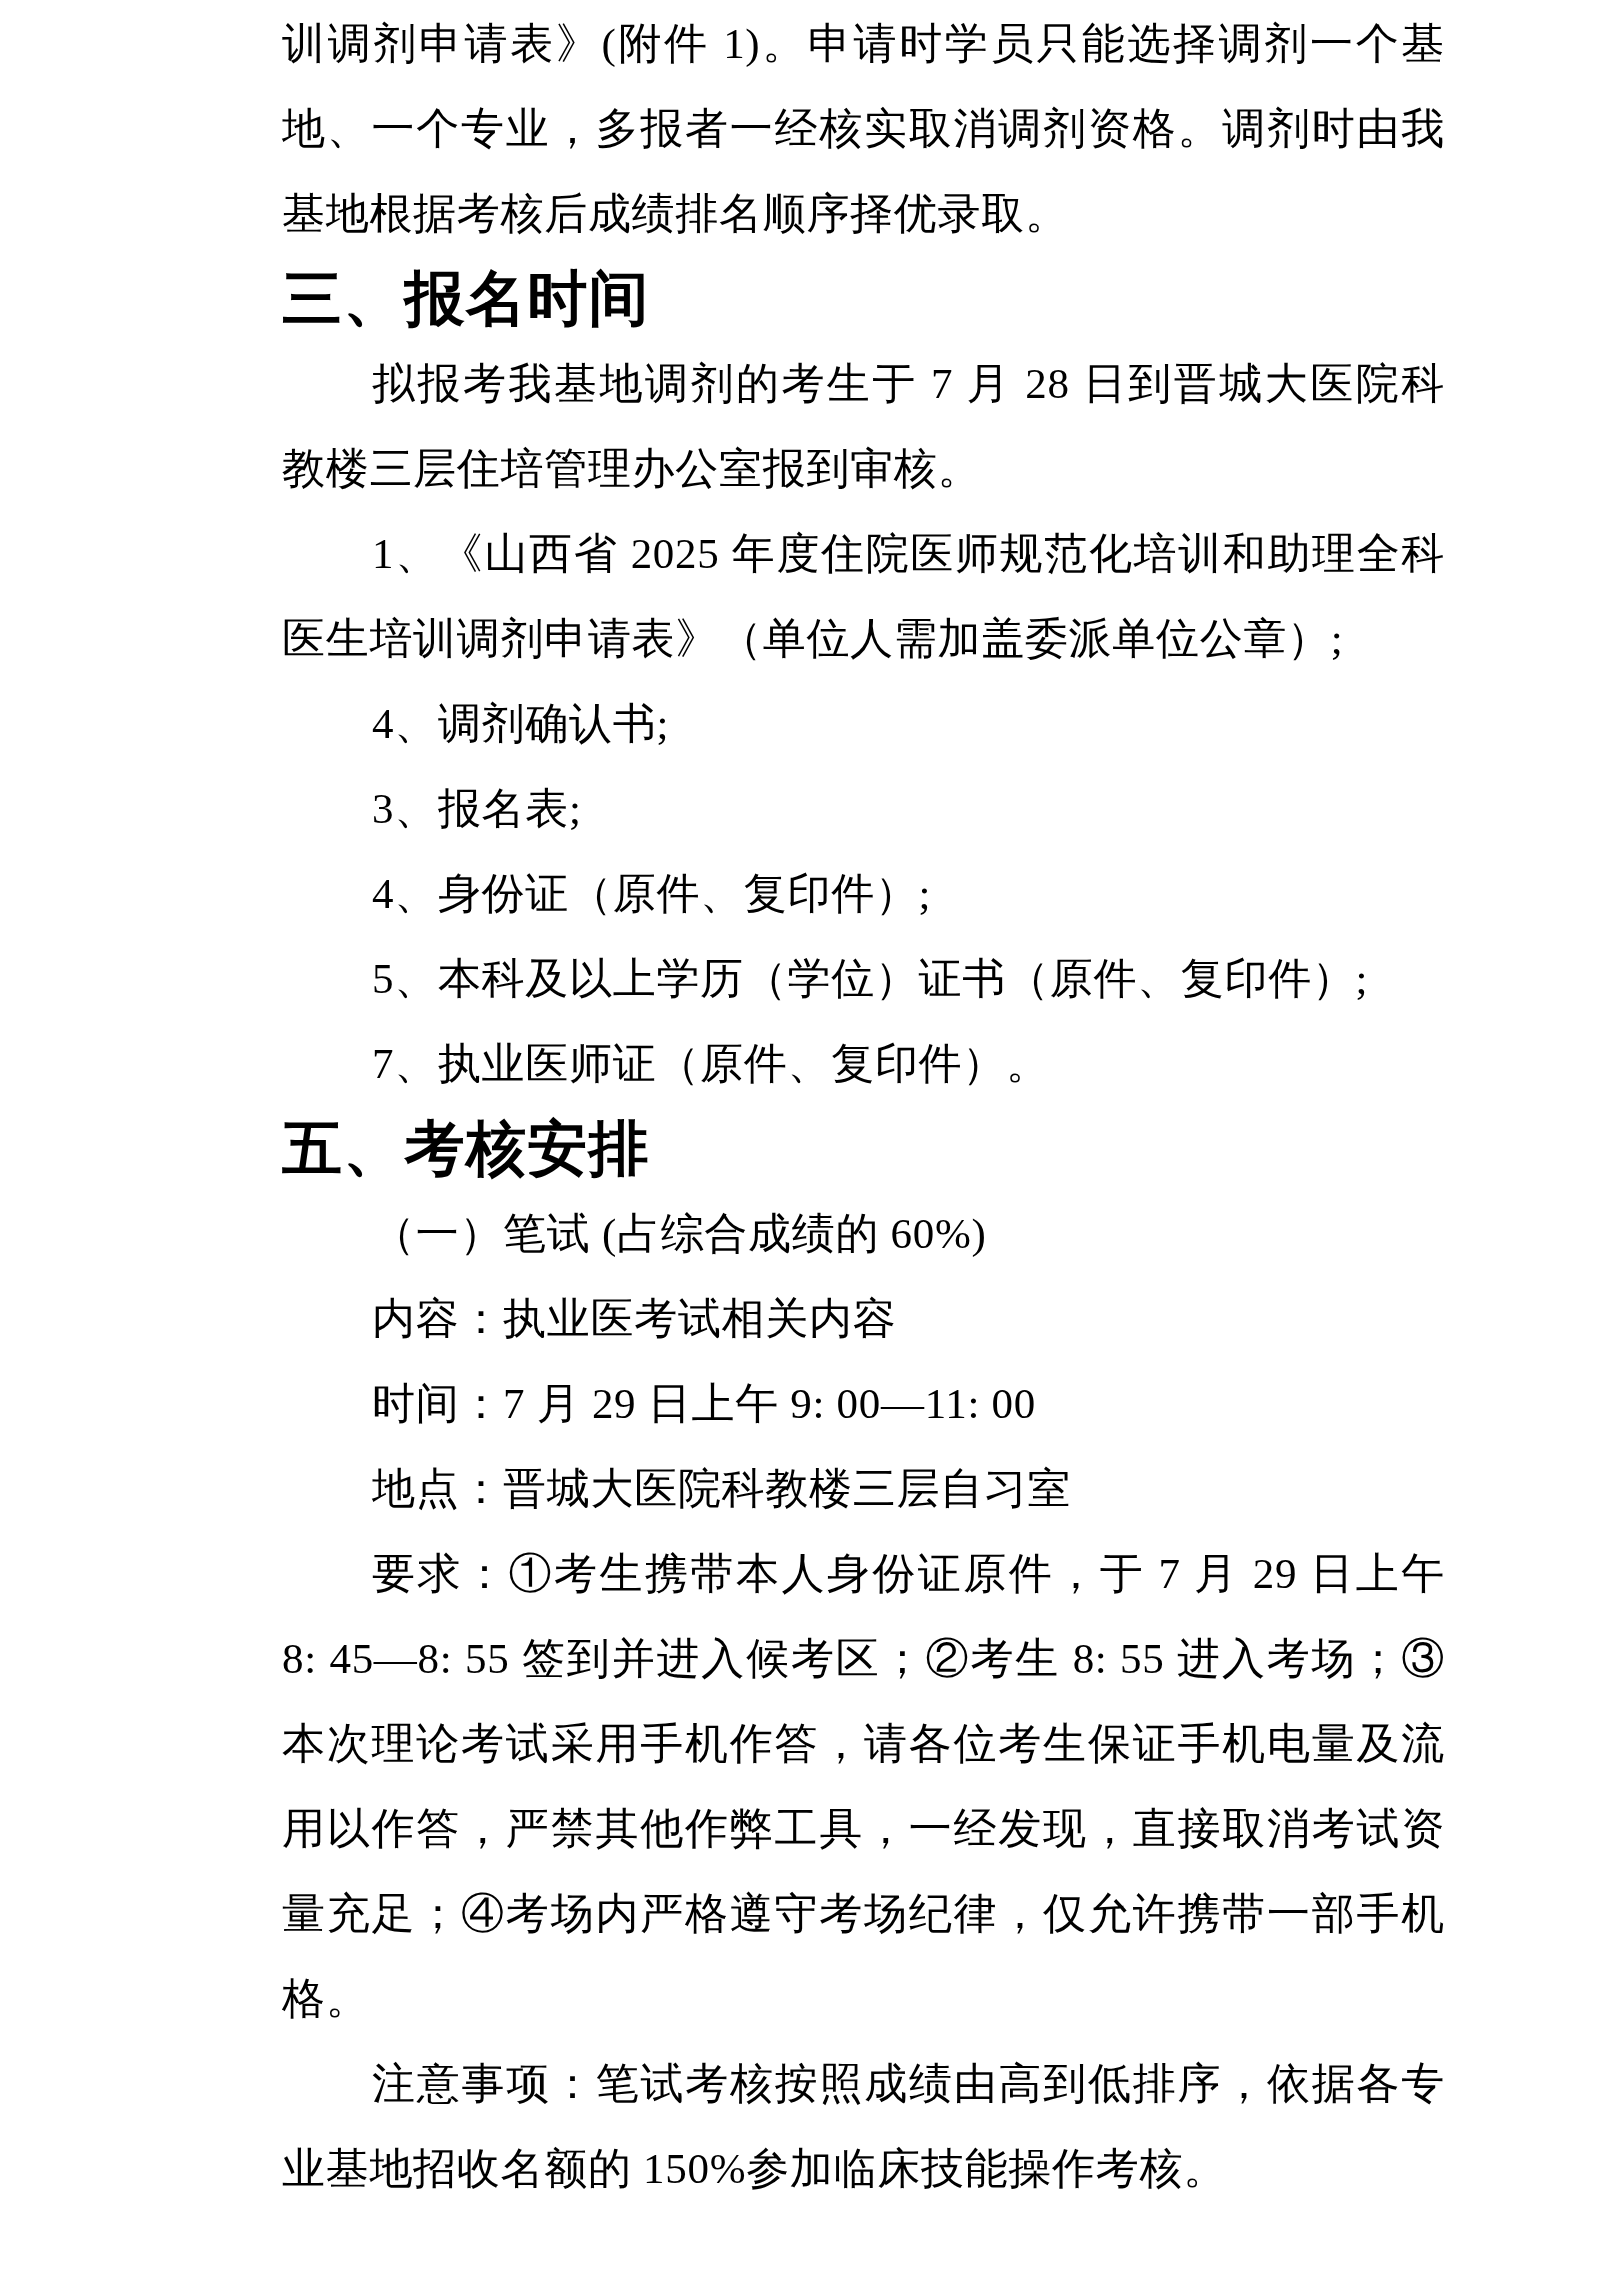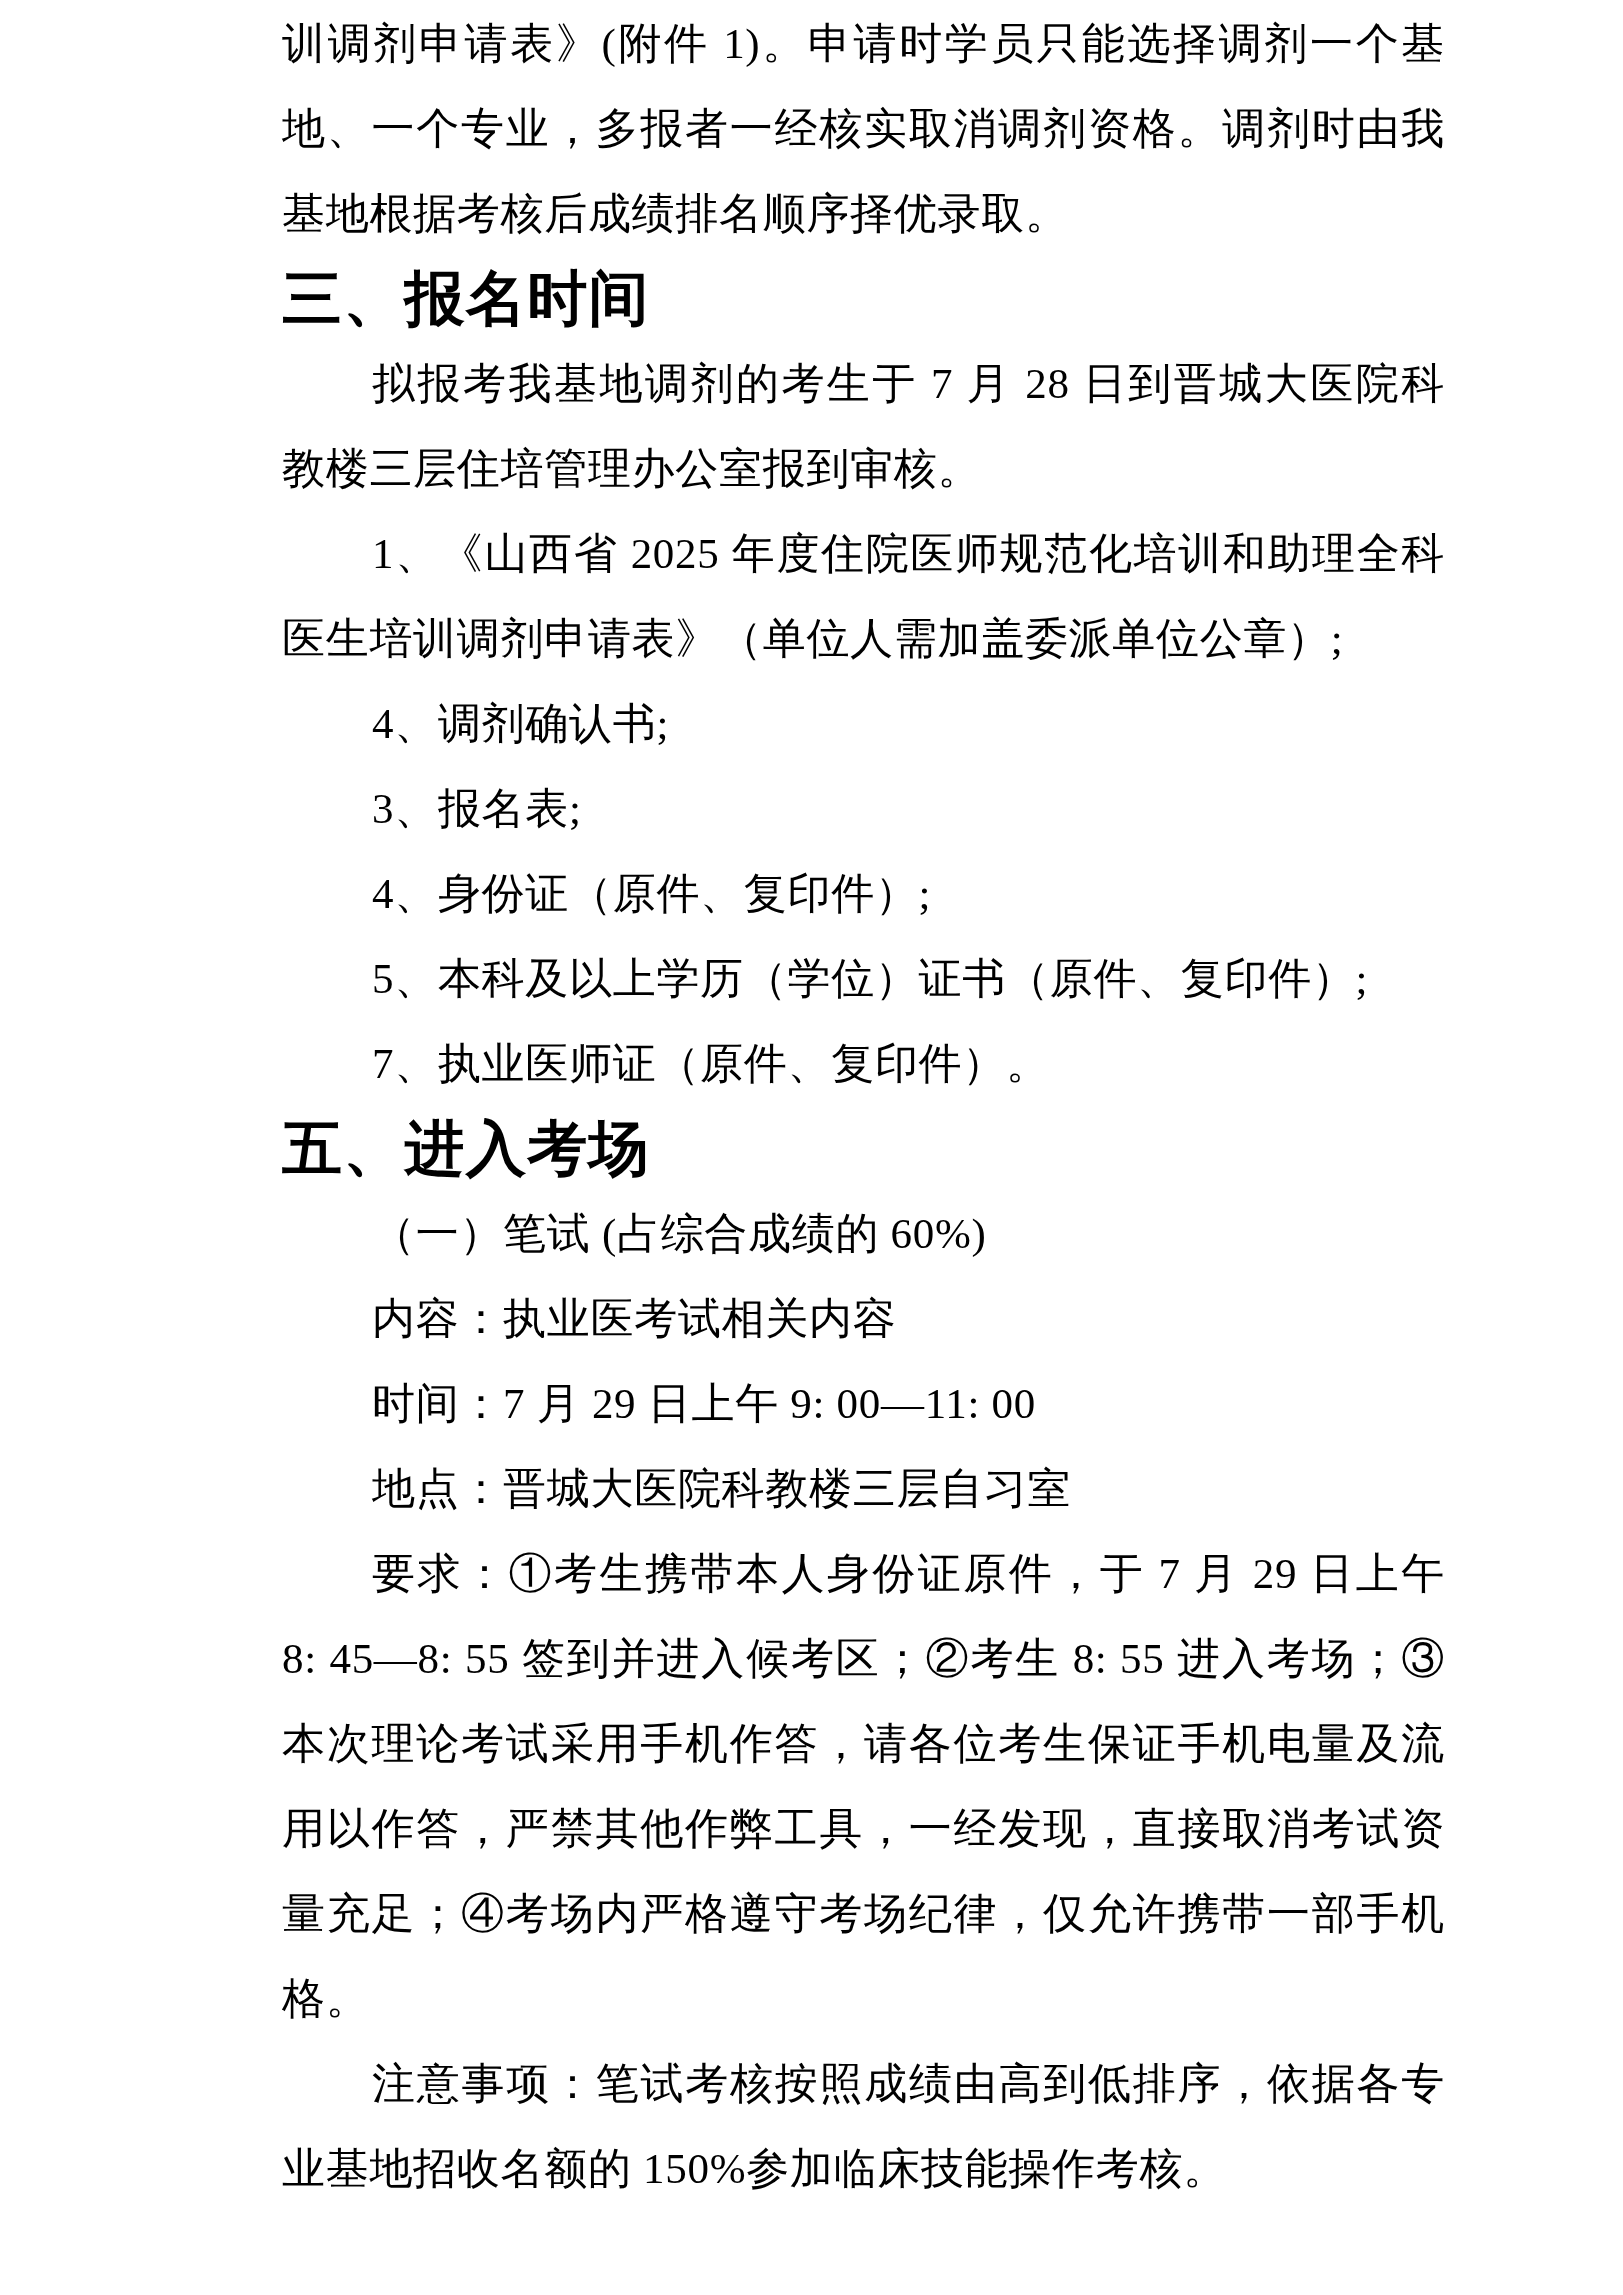--- a/index.html
+++ b/index.html
@@ -55,21 +55,21 @@
       <div class="line heading">三、报名时间</div>
       <div class="line indent justify">拟报考我基地调剂的考生于 7 月 28 日到晋城大医院科</div>
       <div class="line">教楼三层住培管理办公室报到审核。</div>
       <div class="line indent justify">1、《山西省 2025 年度住院医师规范化培训和助理全科</div>
       <div class="line">医生培训调剂申请表》（单位人需加盖委派单位公章）;</div>
       <div class="line indent">4、调剂确认书;</div>
       <div class="line indent">3、报名表;</div>
       <div class="line indent">4、身份证（原件、复印件）;</div>
       <div class="line indent">5、本科及以上学历（学位）证书（原件、复印件）;</div>
       <div class="line indent">7、执业医师证（原件、复印件）。</div>
-      <div class="line heading">五、进入考场</div>
+      <div class="line heading">五、考核安排</div>
       <div class="line indent">（一）笔试 (占综合成绩的 60%)</div>
       <div class="line indent">内容：执业医考试相关内容</div>
       <div class="line indent">时间：7 月 29 日上午 9: 00—11: 00</div>
       <div class="line indent">地点：晋城大医院科教楼三层自习室</div>
       <div class="line indent justify">要求：①考生携带本人身份证原件，于 7 月 29 日上午</div>
       <div class="line justify">8: 45—8: 55 签到并进入候考区；②考生 8: 55 进入考场；③</div>
       <div class="line justify">本次理论考试采用手机作答，请各位考生保证手机电量及流</div>
       <div class="line justify">用以作答，严禁其他作弊工具，一经发现，直接取消考试资</div>
       <div class="line justify">量充足；④考场内严格遵守考场纪律，仅允许携带一部手机</div>
       <div class="line">格。</div>

